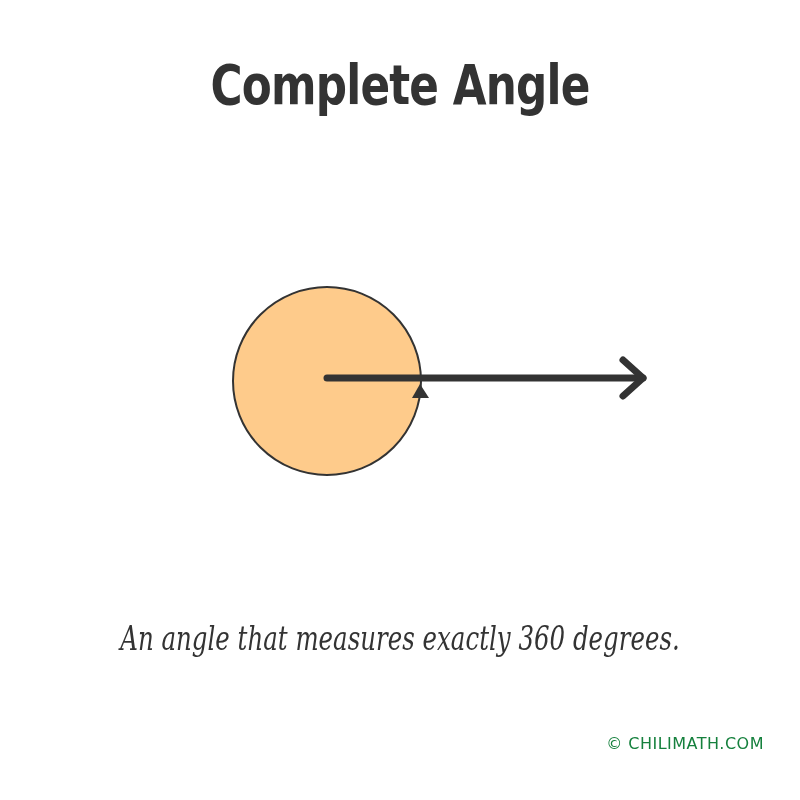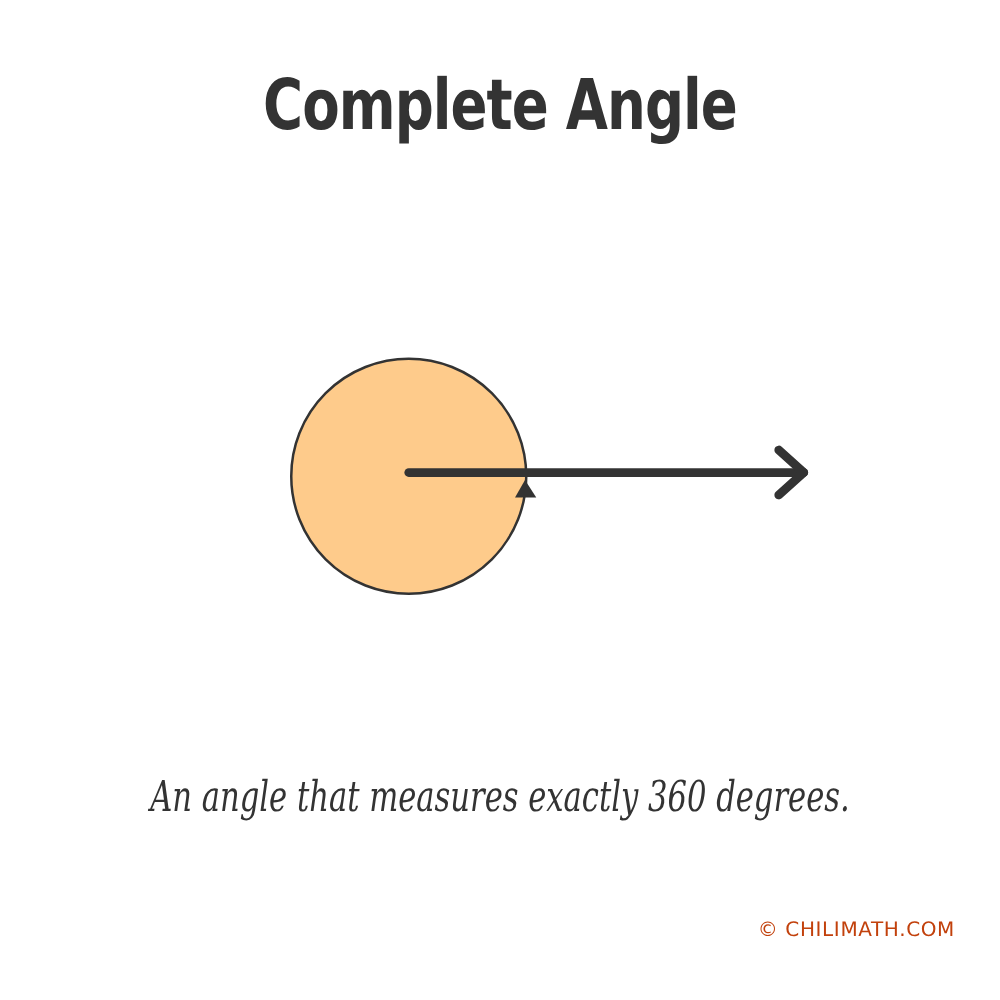--- a/index.html
+++ b/index.html
@@ -10,21 +10,21 @@
       color: #333333; letter-spacing: -1px; transform: scaleX(0.78);
     }
     .diagram { position: absolute; left: 0; top: 0; }
     .caption {
       position: absolute; left: 0; top: 618px; width: 800px; text-align: center;
       font-family: "DejaVu Serif", serif; font-style: italic; font-size: 34px;
       color: #333333; transform: scaleX(0.72);
     }
     .credit {
       position: absolute; right: 36px; top: 734px;
-      font-family: "DejaVu Sans", sans-serif; font-size: 16px; color: #c2410c;
+      font-family: "DejaVu Sans", sans-serif; font-size: 16px; color: #15803d;
       letter-spacing: 0.5px;
     }
   </style>
 </head>
 <body>
 
 <div class="title">Complete Angle</div>
 
 <svg class="diagram" width="800" height="800" viewBox="0 0 800 800">
   <circle cx="327" cy="381" r="94" fill="#FECB8B" stroke="#333333" stroke-width="2"></circle>

